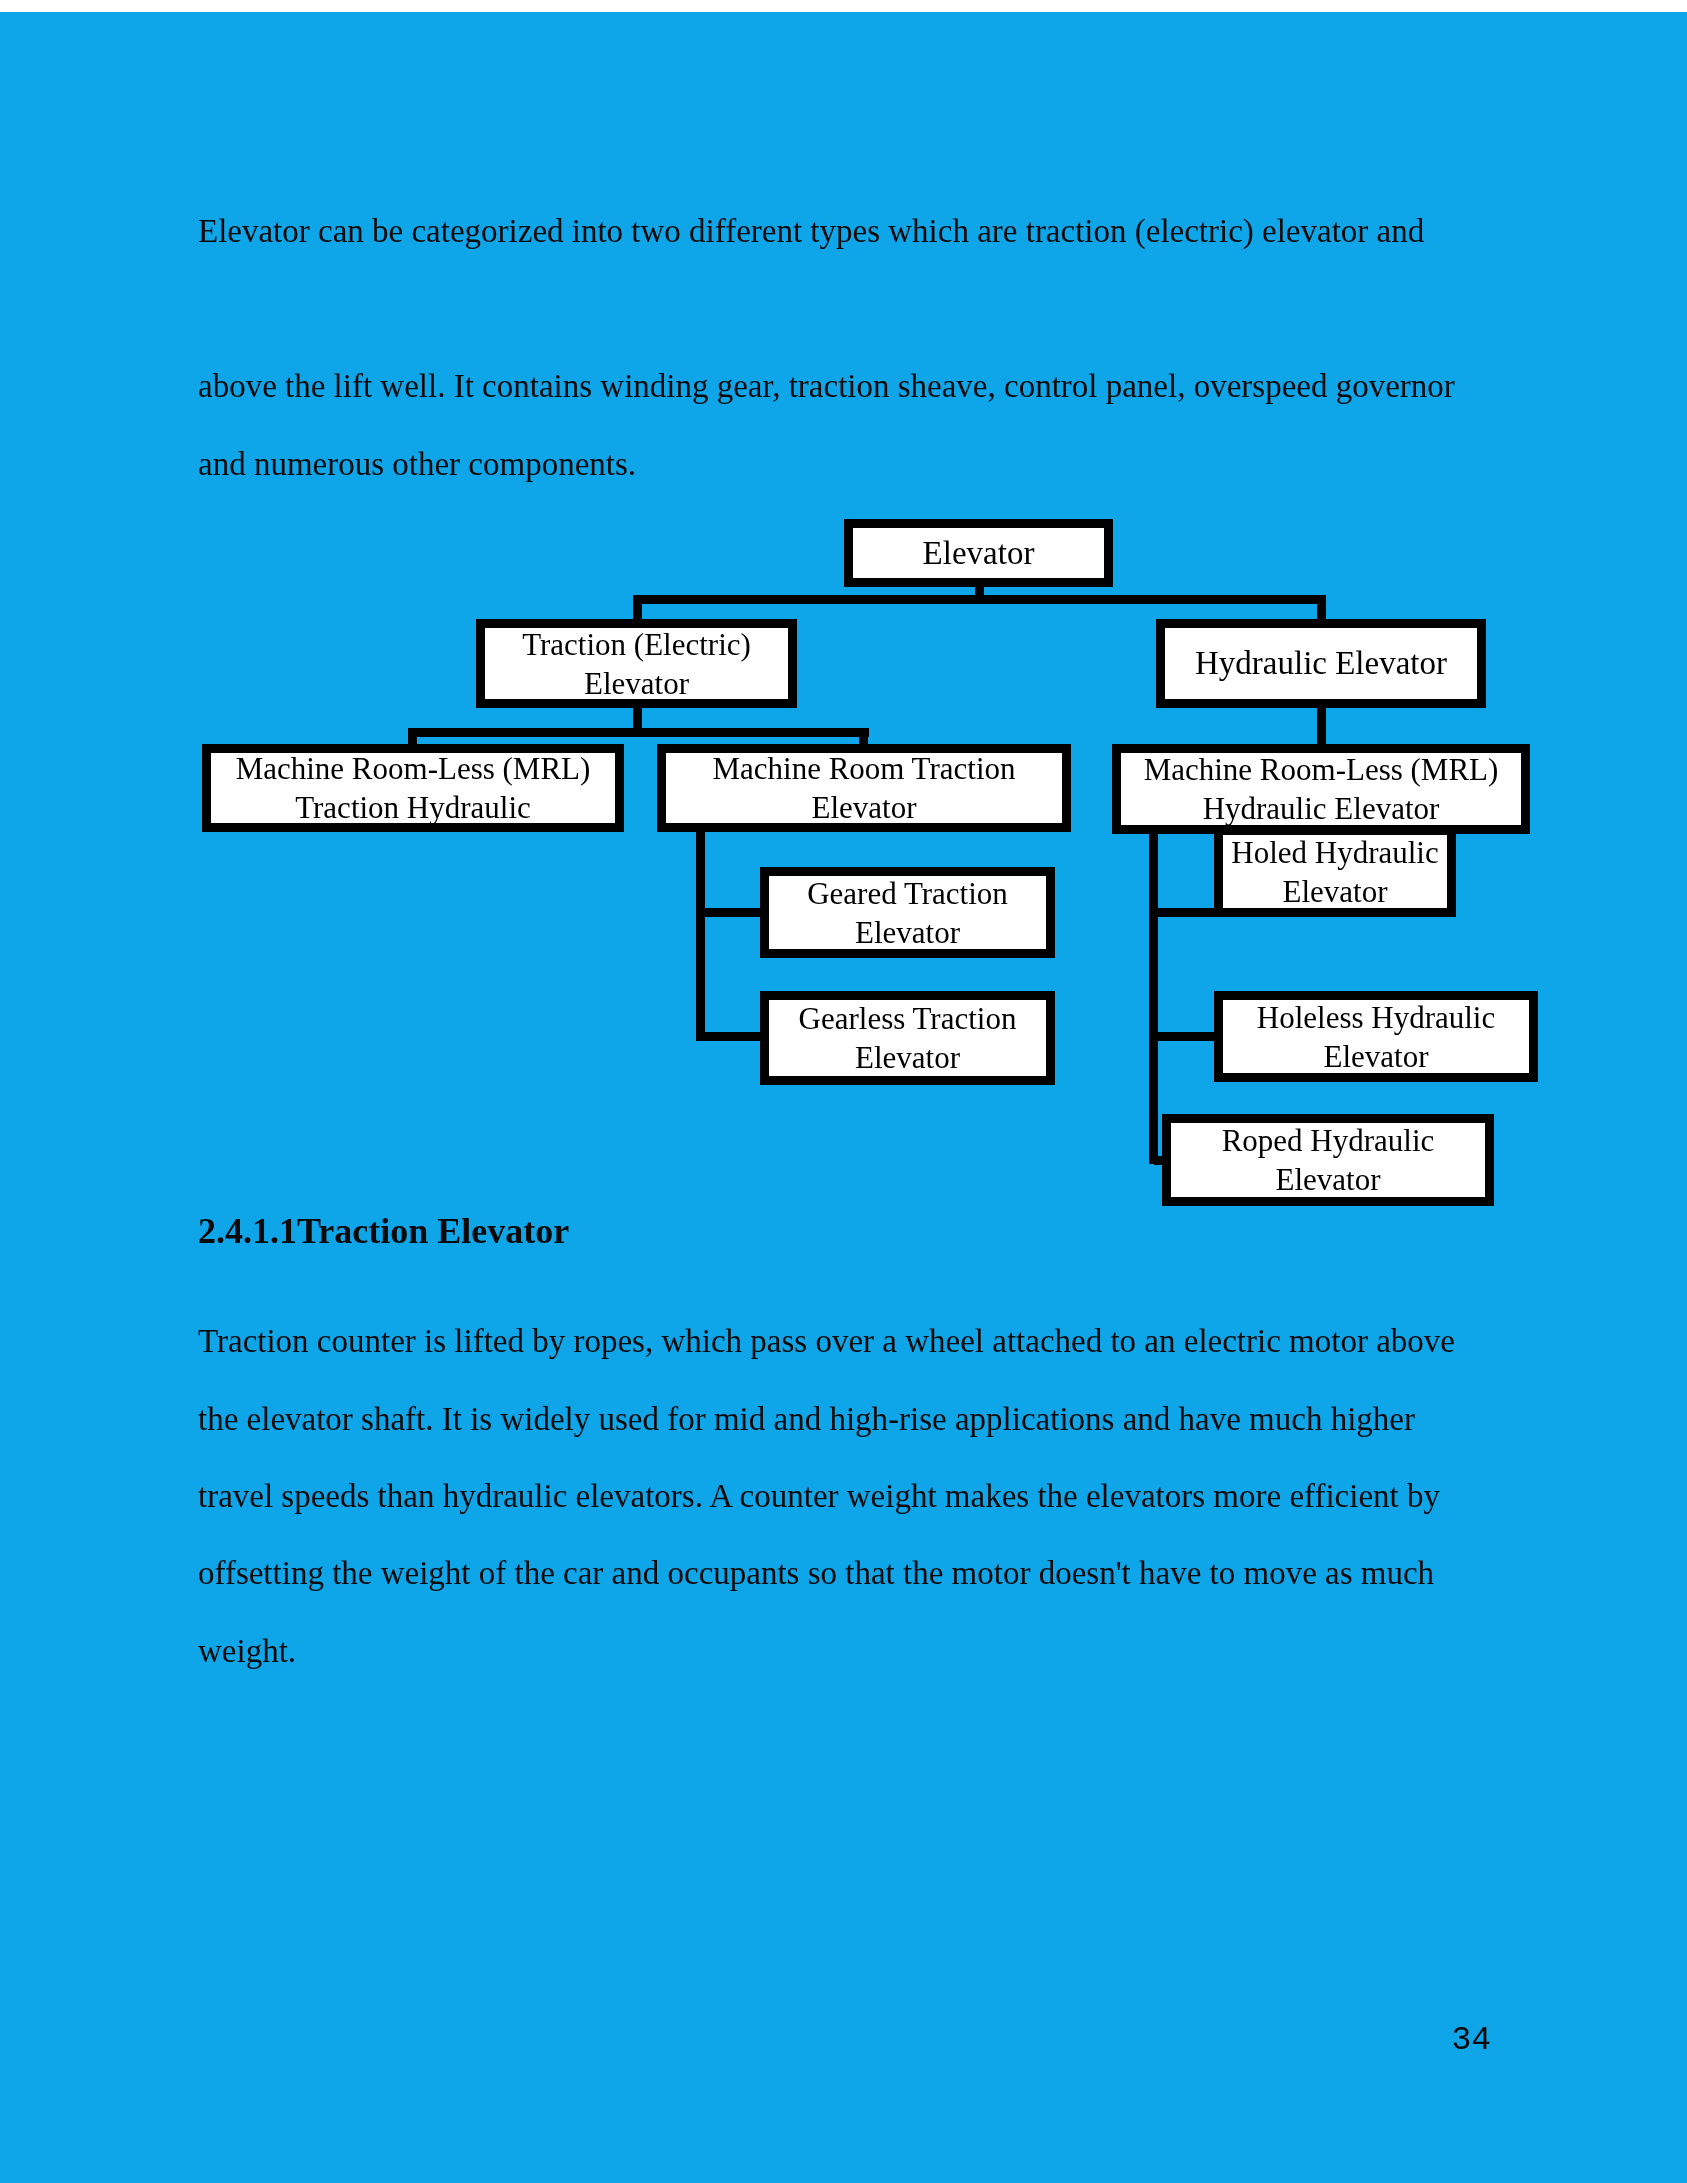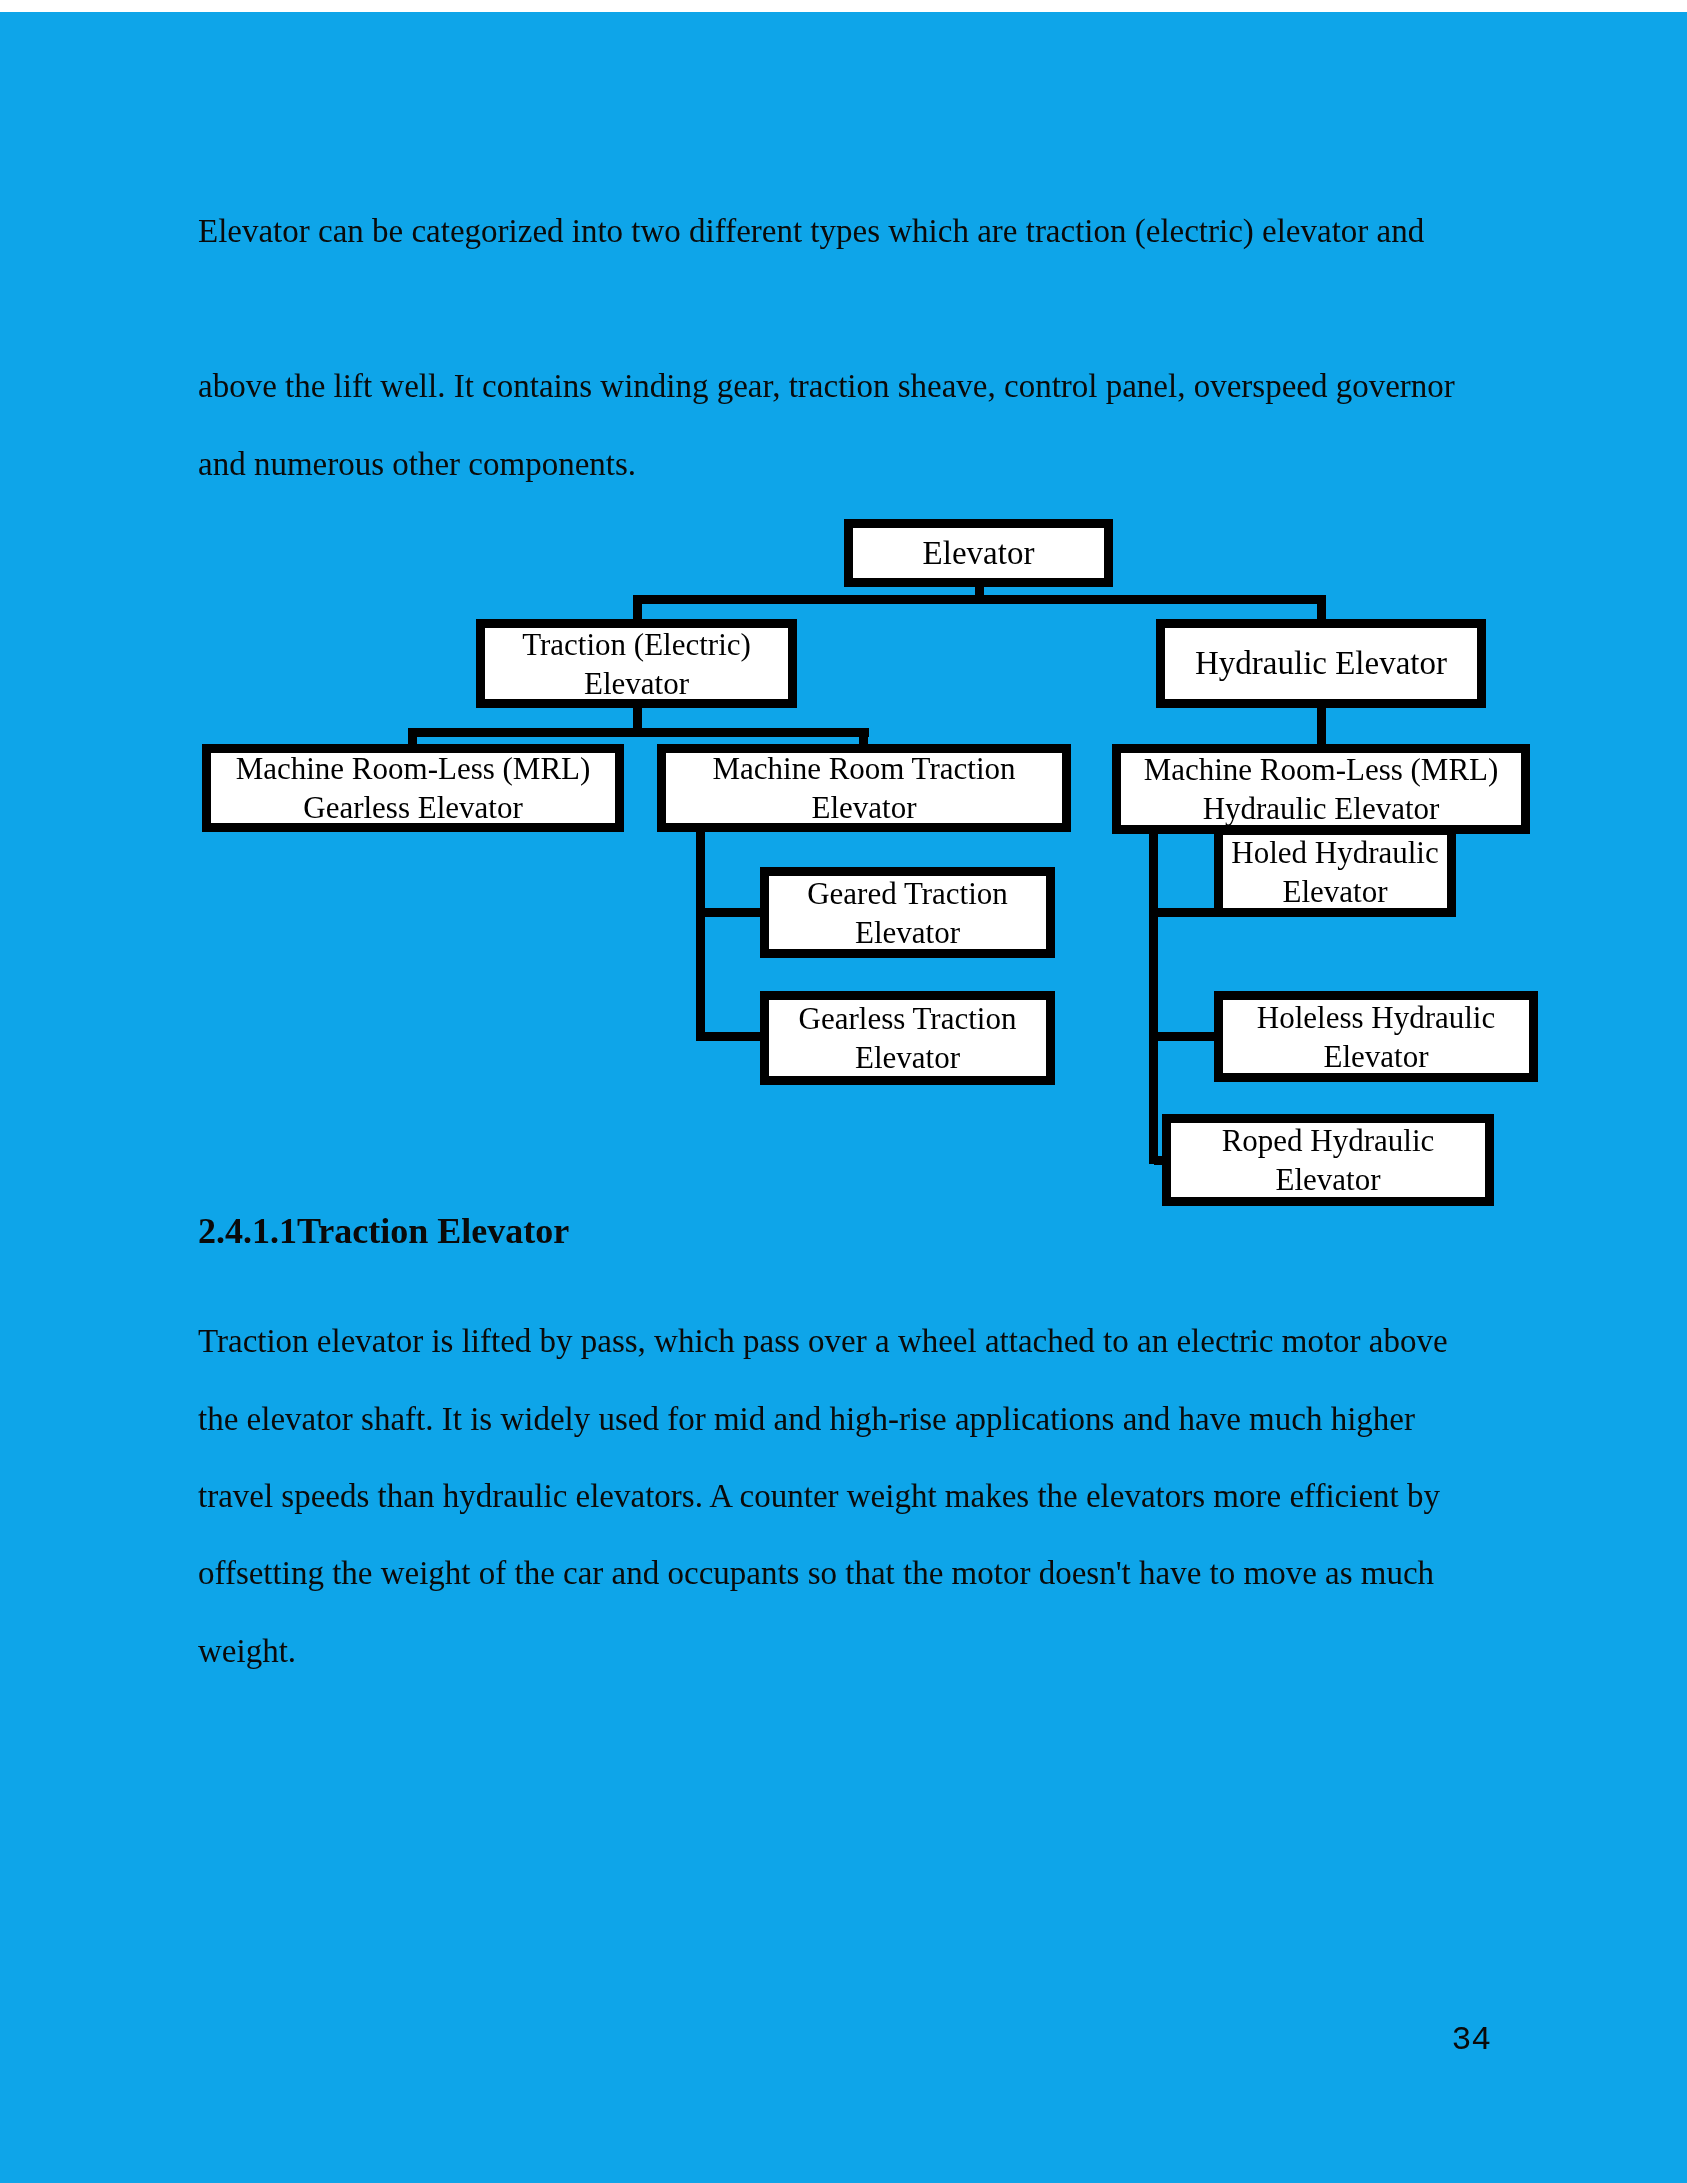--- a/index.html
+++ b/index.html
@@ -104,21 +104,21 @@
       <span>Traction (Electric)</span>
       <span>Elevator</span>
     </div>
 
     <div class="node" style="left:1156px;top:607px;width:330px;height:89px;font-size:33px">
       <span>Hydraulic Elevator</span>
     </div>
 
     <div class="node" style="left:202px;top:732px;width:422px;height:88px">
       <span>Machine Room-Less (MRL)</span>
-      <span>Gearless Elevator</span>
+      <span>Traction Hydraulic</span>
     </div>
 
     <div class="node" style="left:657px;top:732px;width:414px;height:88px">
       <span>Machine Room Traction</span>
       <span>Elevator</span>
     </div>
 
     <div class="node" style="left:1112px;top:732px;width:418px;height:90px">
       <span>Machine Room-Less (MRL)</span>
       <span>Hydraulic Elevator</span>
@@ -146,21 +146,21 @@
 
     <div class="node" style="left:1162px;top:1102px;width:332px;height:92px">
       <span>Roped Hydraulic</span>
       <span>Elevator</span>
     </div>
 
   </div>
 
   <div class="heading" style="top:1199px">2.4.1.1Traction Elevator</div>
 
-  <div class="bodyline" style="top:1309px">Traction elevator is lifted by pass, which pass over a wheel attached to an electric motor above</div>
+  <div class="bodyline" style="top:1309px">Traction counter is lifted by ropes, which pass over a wheel attached to an electric motor above</div>
   <div class="bodyline" style="top:1387px">the elevator shaft. It is widely used for mid and high-rise applications and have much higher</div>
   <div class="bodyline" style="top:1464px">travel speeds than hydraulic elevators. A counter weight makes the elevators more efficient by</div>
   <div class="bodyline" style="top:1541px">offsetting the weight of the car and occupants so that the motor doesn't have to move as much</div>
   <div class="bodyline" style="top:1619px">weight.</div>
 
   <div class="pagenum">34</div>
 
 </div>
 
 

